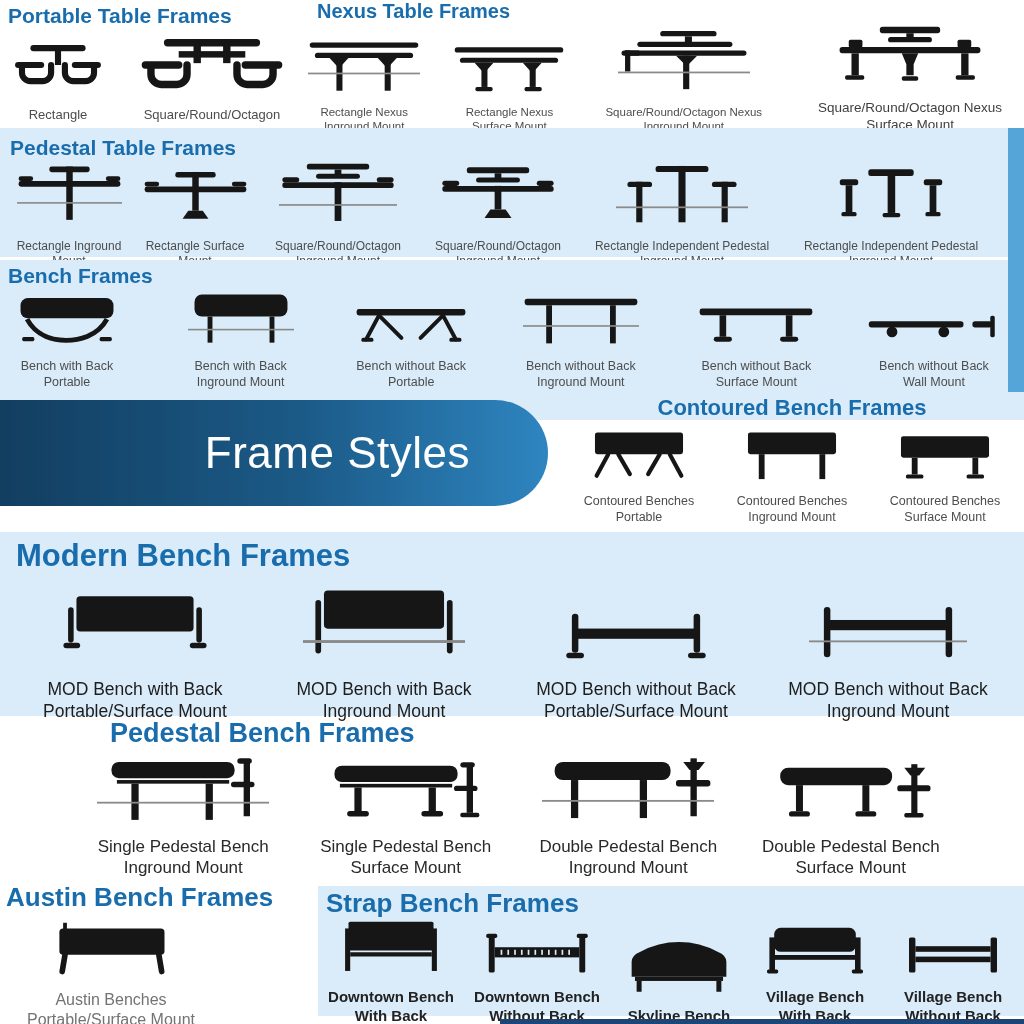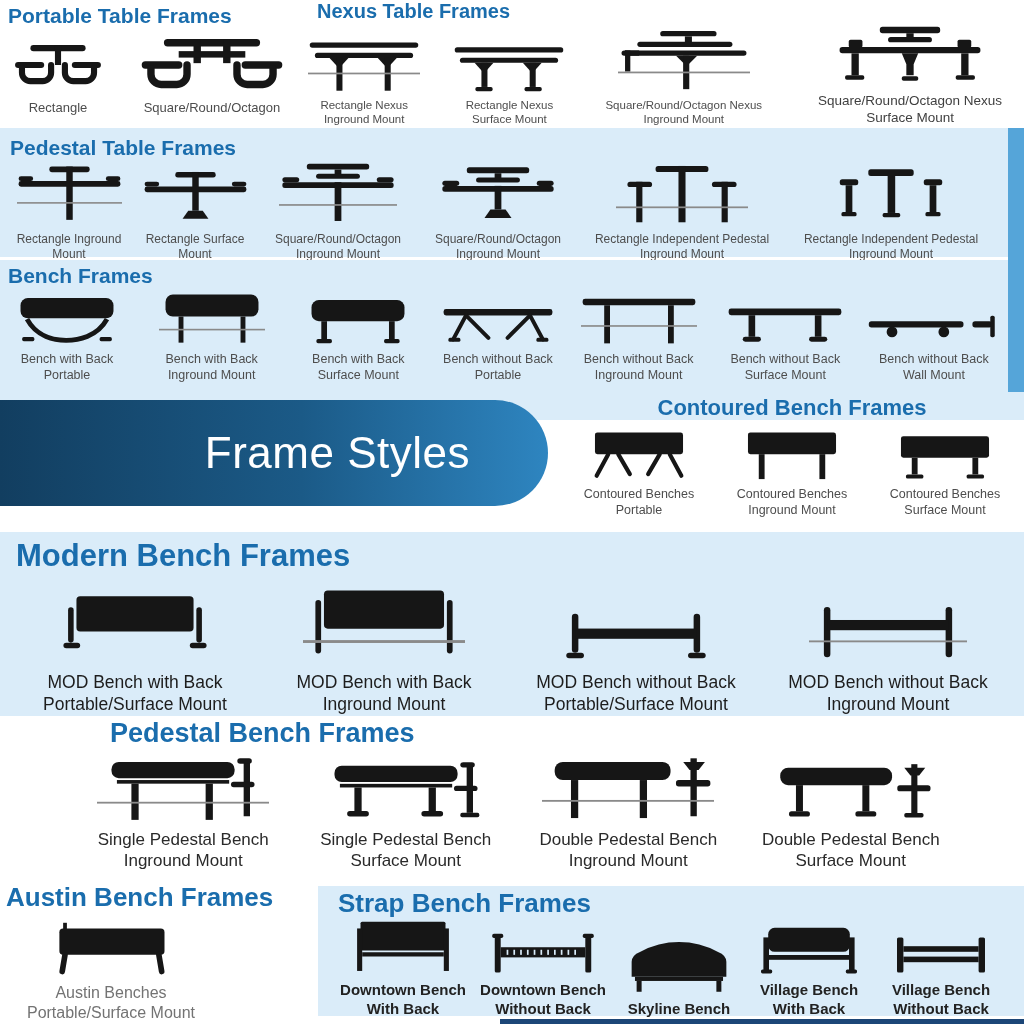--- a/index.html
+++ b/index.html
@@ -5,21 +5,21 @@
   :root{
     --head:#1a6dad; --lbl:#4d4d4d; --panel:#daecf9; --ink:#161616;
     --strip:#55a5d9; --ground:#8a8a8a;
   }
   *{box-sizing:border-box;margin:0;padding:0}
   html,body{width:1024px;height:1024px;overflow:hidden;background:#fff;
     font-family:"Liberation Sans",sans-serif;}
   .abs{position:absolute}
   .sec-title{font-weight:bold;color:var(--head);white-space:nowrap}
   .row{display:flex;align-items:flex-end}
-  .item{display:flex;flex-direction:column;align-items:center;justify-content:flex-end;gap:4px}
+  .item{display:flex;flex-direction:column;align-items:center;justify-content:flex-end;gap:11px}
   .ic{fill:var(--ink)}
   .lbl{font-size:12px;text-align:center;color:var(--lbl);line-height:1.25}
   .panel{background:var(--panel)}
   
   #sec-portable .lbl{font-size:13px}
   #sec-nexus .lbl{font-size:11.5px}
   #sec-nexus .lbl.big{font-size:13.5px;color:#3f3f3f}
   #panel-pedestal .lbl{font-size:12px}
   #panel-bench .lbl{font-size:12.5px}
   #sec-contoured .lbl{font-size:12.5px}
@@ -221,30 +221,20 @@
     </div>
     <div class="item" style="width:126px">
       <svg class="ic" width="106" height="58" viewBox="0 0 130 64">
         <rect x="8" y="2" width="114" height="27" rx="9"></rect>
         <rect x="24" y="29" width="6" height="32"></rect>
           <rect x="100" y="29" width="6" height="32"></rect>
         <rect x="0" y="44" width="130" height="2" fill="#8a8a8a"></rect>
       </svg>
       <div class="lbl">Bench with Back Inground Mount</div>
     </div>
-    <div class="item" style="width:122px">
-      <svg class="ic" width="106" height="52" viewBox="0 0 130 58">
-        <rect x="8" y="2" width="114" height="26" rx="9"></rect>
-        <rect x="20" y="28" width="7" height="22"></rect>
-          <rect x="103" y="28" width="7" height="22"></rect>
-        <rect x="14" y="50" width="19" height="5" rx="2"></rect>
-          <rect x="97" y="50" width="19" height="5" rx="2"></rect>
-      </svg>
-      <div class="lbl">Bench with Back Surface Mount</div>
-    </div>
     <div class="item" style="width:112px">
       <svg class="ic" width="112" height="46" viewBox="0 0 140 52">
         <rect x="2" y="6" width="136" height="8" rx="3"></rect>
         <path d="M30 14 L14 44 M30 14 L58 42 M110 14 L126 44 M110 14 L82 42" fill="none" stroke="#161616" stroke-width="5" stroke-linecap="round"></path>
         <rect x="8" y="42" width="15" height="5" rx="2"></rect>
           <rect x="118" y="42" width="15" height="5" rx="2"></rect>
       </svg>
       <div class="lbl">Bench without Back Portable</div>
     </div>
     <div class="item" style="width:124px">
@@ -427,21 +417,21 @@
       <svg class="ic" width="122" height="58" viewBox="0 0 130 58">
         <rect x="14" y="0" width="4" height="8"></rect>
         <rect x="10" y="6" width="112" height="28" rx="4"></rect>
         <path d="M16 34 l-3 18 M116 34 l3 18" fill="none" stroke="#161616" stroke-width="6" stroke-linecap="round"></path>
       </svg>
       <div class="lbl">Austin Benches Portable/Surface Mount</div>
     </div>
   </div>
 </div>
 
-<div id="panel-strap" class="abs panel" style="left:318px;top:886px;width:706px;height:130px;padding:2px 20px">
+<div id="panel-strap" class="abs panel" style="left:318px;top:886px;width:706px;height:130px;padding:2px 8px">
   <div class="sec-title" style="font-size:26px">Strap Bench Frames</div>
   <div class="row" style="justify-content:space-between;margin-top:0">
     <div class="item" style="width:130px">
       <svg class="ic" width="102" height="58" viewBox="0 0 120 66">
         <rect x="10" y="2" width="100" height="34" rx="2"></rect>
         <rect x="6" y="10" width="6" height="50"></rect>
           <rect x="108" y="10" width="6" height="50"></rect>
         <rect x="12" y="38" width="96" height="5"></rect>
       </svg>
       <div class="lbl">Downtown Bench With Back</div>

